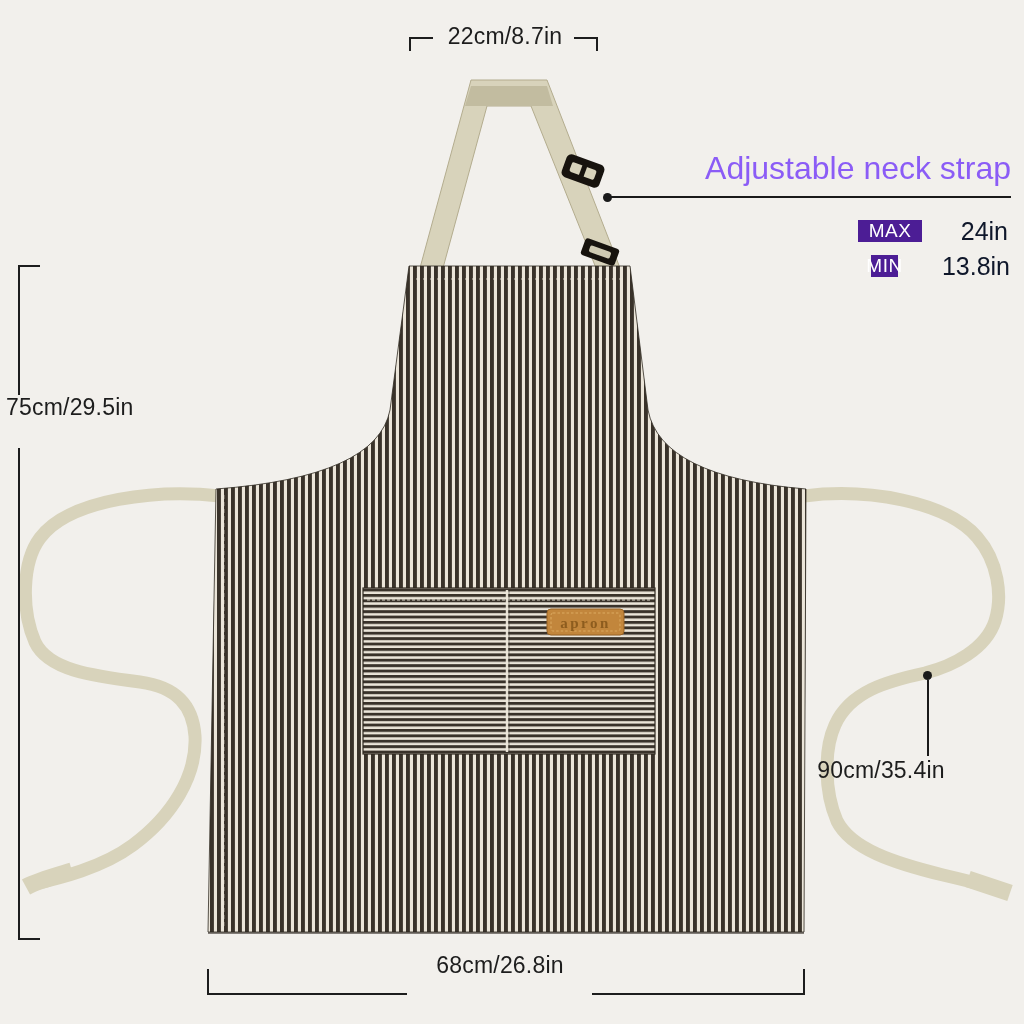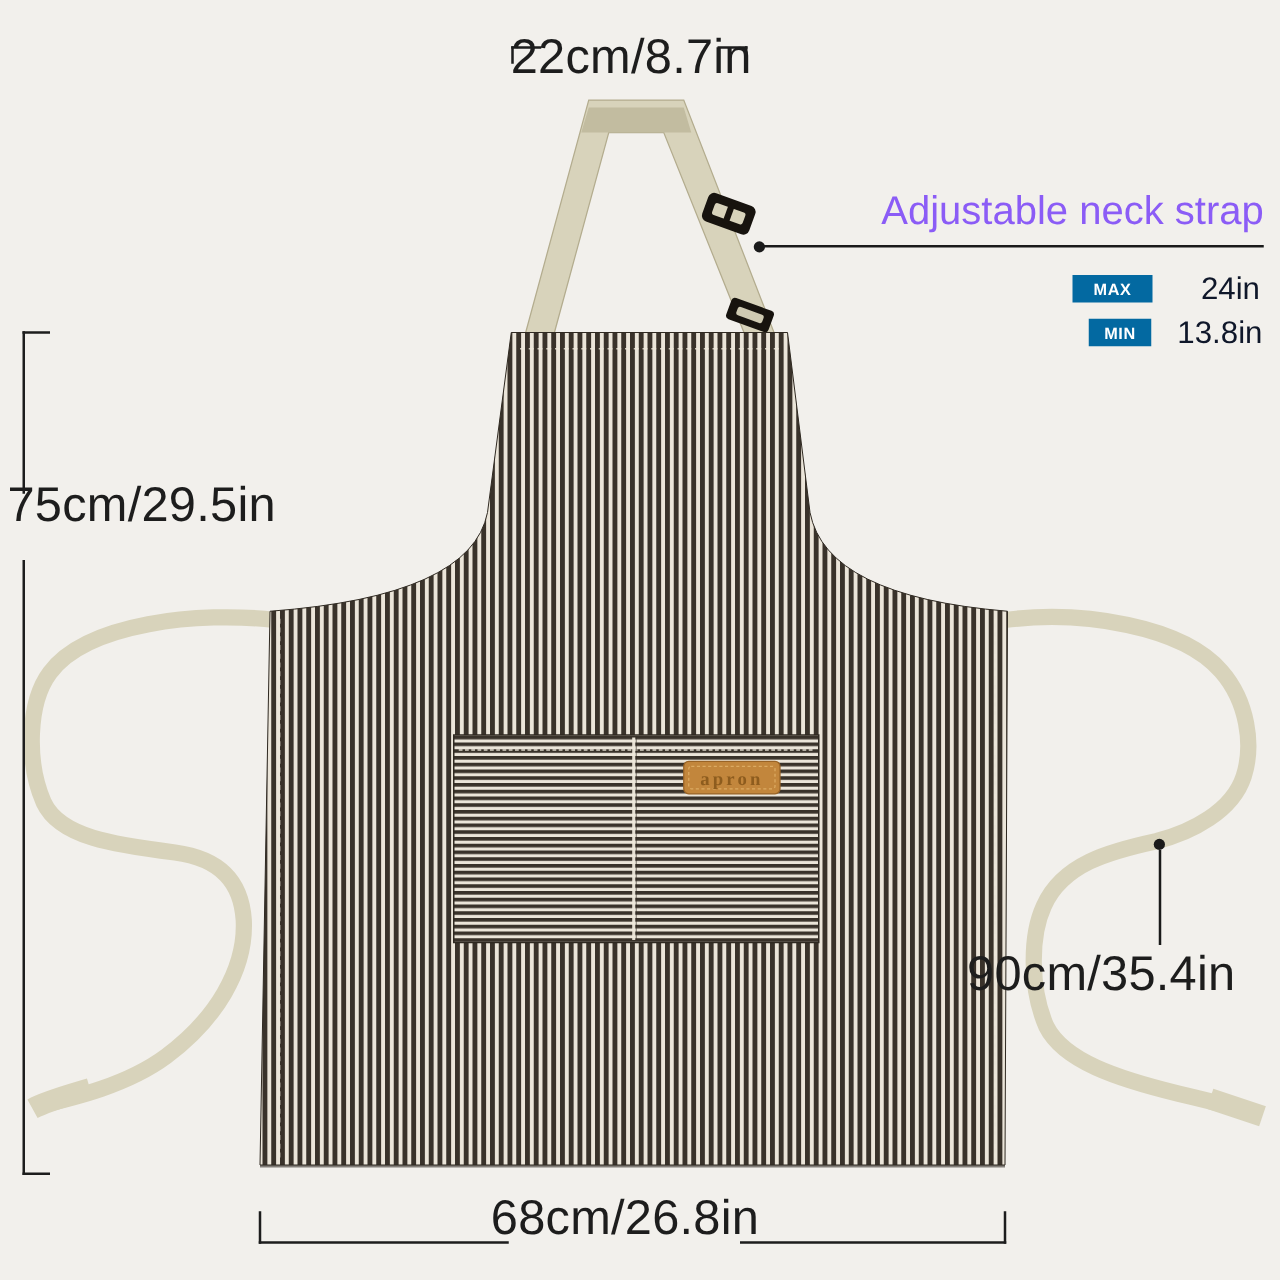--- a/index.html
+++ b/index.html
@@ -1,31 +1,31 @@
 <!DOCTYPE html>
 <html><head>
 <meta charset="utf-8">
 <style>
   html,body{margin:0;padding:0;}
   body{font-family:"Liberation Sans","DejaVu Sans",sans-serif;background:#e8e6e1;}
   .stage{position:relative;width:1024px;height:1024px;background:#f2f0ec;overflow:hidden;margin:0 auto;}
   .layer{position:absolute;inset:0;}
   .ann{position:absolute;color:#1d1d1d;}
-  .dim-text{font-size:39px;letter-spacing:0.2px;white-space:nowrap;line-height:1.2;}
+  .dim-text{font-size:23px;letter-spacing:0.2px;white-space:nowrap;line-height:1.2;}
   .centerx{transform:translateX(-50%);}
   .corner{position:absolute;box-sizing:border-box;}
   .b-top{border-top:2.5px solid #1d1d1d;}
   .b-bottom{border-bottom:2.5px solid #1d1d1d;}
   .b-left{border-left:2.5px solid #1d1d1d;}
   .b-right{border-right:2.5px solid #1d1d1d;}
   .dot{position:absolute;width:9px;height:9px;border-radius:50%;background:#1a1a1a;}
   .hline{position:absolute;height:2px;background:#1a1a1a;}
   .vline{position:absolute;width:2px;background:#1a1a1a;}
   .strap-title{position:absolute;font-size:32px;color:#8b5cf6;white-space:nowrap;}
-  .badge{position:absolute;background:#0369a1;color:#ffffff;font-weight:bold;font-size:13px;
+  .badge{position:absolute;background:#4c1d95;color:#ffffff;font-weight:normal;font-size:19px;
          display:flex;align-items:center;justify-content:center;letter-spacing:0.5px;}
   .badge-val{position:absolute;font-size:25px;color:#0f172a;white-space:nowrap;}
 </style>
 </head>
 <body>
 
 <div class="stage">
 
   <svg class="layer" width="1024" height="1024" viewBox="0 0 1024 1024">
     <defs>
@@ -95,27 +95,27 @@
     <div class="ann dim-text centerx" style="left:505px;top:23px;">22cm/8.7in</div>
     <div class="corner b-top b-right ann" style="left:574px;top:37px;width:24px;height:14px;"></div>
   </div>
 
   <div>
     <div class="strap-title" style="right:13px;top:150px;">Adjustable neck strap</div>
     <div class="dot" style="left:603px;top:193px;"></div>
     <div class="hline" style="left:610px;top:196px;width:401px;"></div>
     <div class="badge" style="left:858px;top:220px;width:64px;height:22px;">MAX</div>
     <div class="badge-val" style="right:16px;top:217px;">24in</div>
-    <div class="badge" style="left:871px;top:255px;width:50px;height:22px;">MIN</div>
+    <div class="badge" style="left:871px;top:255px;width:27px;height:22px;">MIN</div>
     <div class="badge-val" style="right:14px;top:252px;">13.8in</div>
   </div>
 
   <div>
     <div class="corner b-top b-left ann" style="left:18px;top:265px;width:22px;height:130px;"></div>
-    <div class="ann dim-text" style="left:6px;top:382px;">75cm/29.5in</div>
+    <div class="ann dim-text" style="left:6px;top:394px;">75cm/29.5in</div>
     <div class="corner b-bottom b-left ann" style="left:18px;top:448px;width:22px;height:492px;"></div>
   </div>
 
   <div>
     <div class="dot" style="left:923px;top:671px;"></div>
     <div class="vline" style="left:927px;top:680px;height:76px;"></div>
     <div class="ann dim-text centerx" style="left:881px;top:757px;">90cm/35.4in</div>
   </div>
 
   <div>

